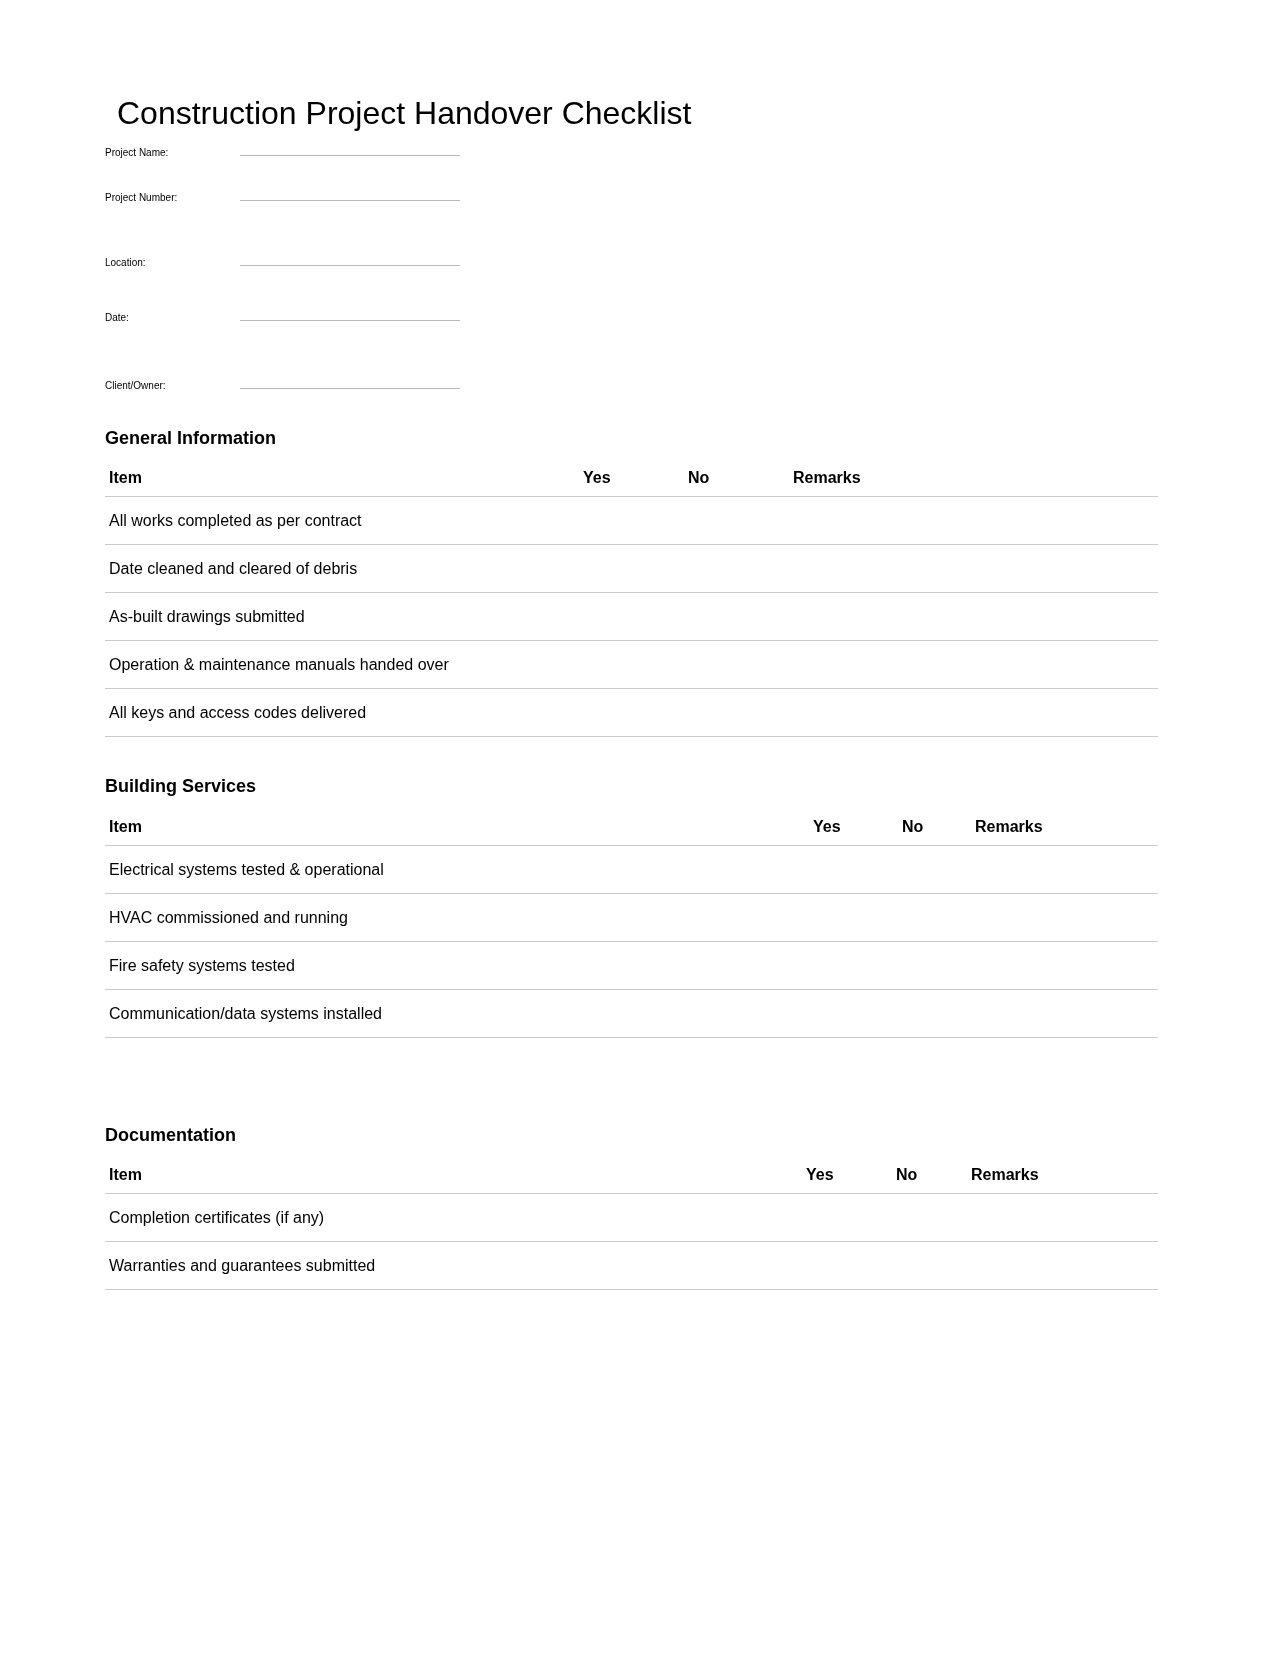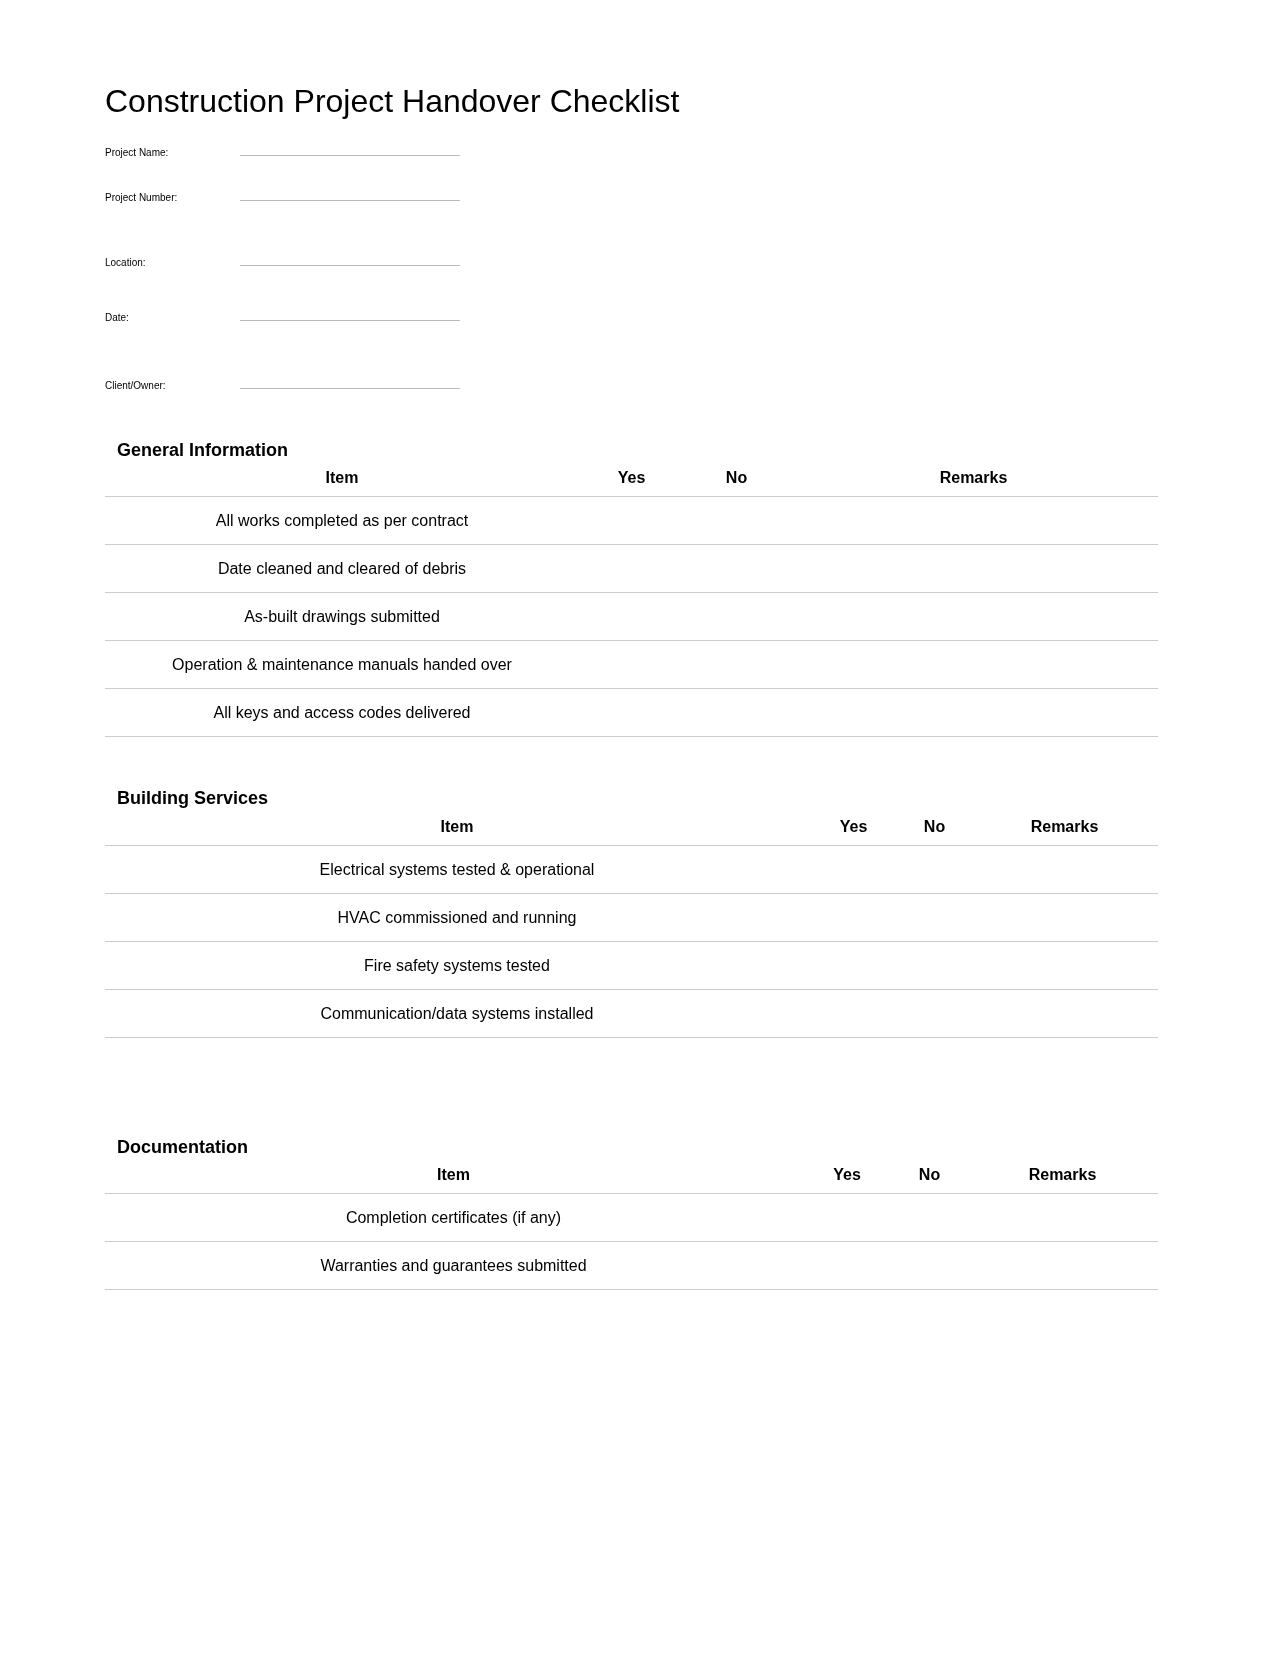--- a/index.html
+++ b/index.html
@@ -1,24 +1,24 @@
 <!DOCTYPE html>
 <html><head>
 <meta charset="utf-8">
 <style>
   html, body { margin:0; padding:0; background:#ffffff; }
   body { width:1263px; height:1680px; position:relative; font-family:"Liberation Sans", sans-serif; color:#000; }
   .page { position:absolute; left:105px; top:0; width:1053px; }
-  h1 { position:absolute; left:0; top:82px; margin:0; font-weight:normal; font-size:32px; line-height:38px; white-space:nowrap; }
+  h1 { position:absolute; left:0; top:82px; margin:12px; font-weight:normal; font-size:32px; line-height:38px; white-space:nowrap; }
   .field { position:absolute; left:0; width:400px; height:24px; }
   .field .lbl { position:absolute; left:0; top:0; font-size:10px; line-height:20px; }
   .field .ln { position:absolute; left:135px; top:12px; width:220px; height:0; border-bottom:1px solid #bbb; }
-  h2 { position:absolute; left:0; margin:12px; font-size:18px; font-weight:bold; line-height:22px; white-space:nowrap; }
+  h2 { position:absolute; left:0; margin:0; font-size:18px; font-weight:bold; line-height:22px; white-space:nowrap; }
   table { position:absolute; left:0; width:1053px; border-collapse:collapse; }
-  th, td { text-align:center; padding:0 4px; font-size:16px; }
+  th, td { text-align:left; padding:0 4px; font-size:16px; }
   th { height:37px; font-weight:bold; border-bottom:1px solid #ccc; vertical-align:middle; padding-top:0; }
   td { height:47px; border-bottom:1px solid #ccc; vertical-align:middle; }
 </style>
 </head>
 <body>
 
 <div class="page">
   <h1>Construction Project Handover Checklist</h1>
 
   <div class="field" style="top:143px">

